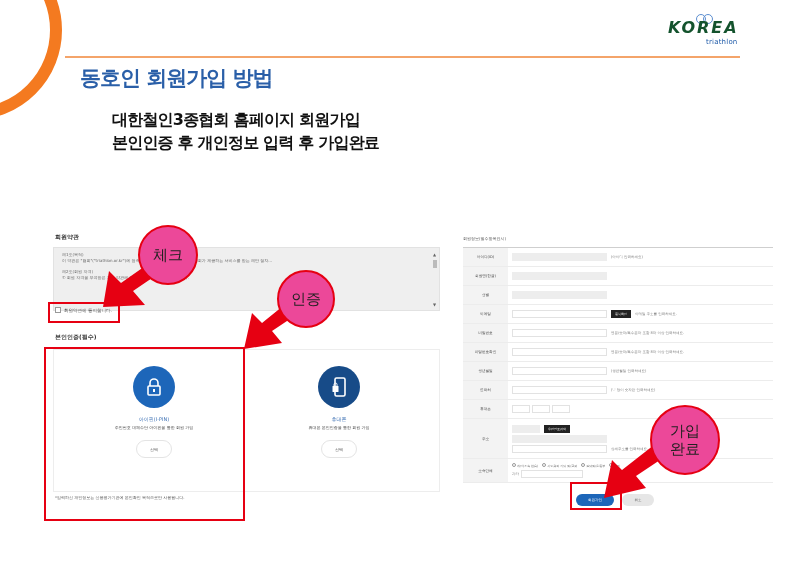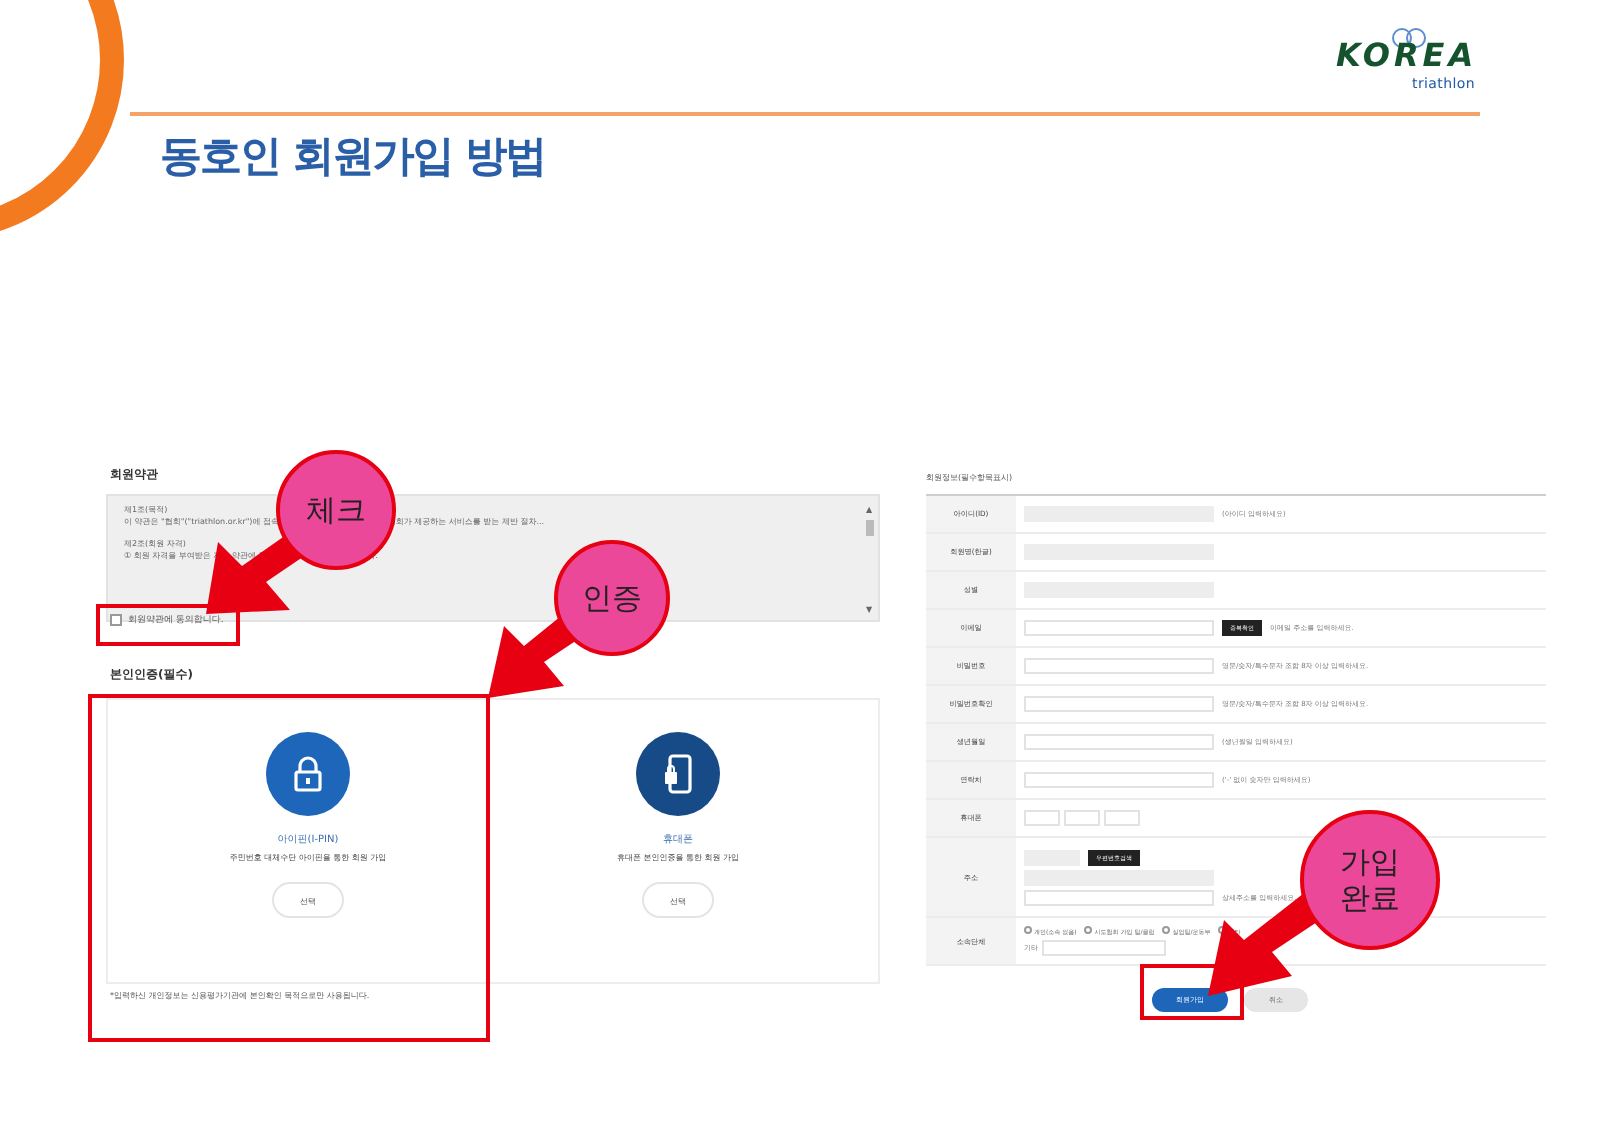--- a/index.html
+++ b/index.html
@@ -158,20 +158,22 @@
 
 <div class="logo">
   <span class="rings"></span>
   <span class="rings2"></span>
   <span class="logo-main">KOREA</span>
   <span class="logo-sub">triathlon</span>
 </div>
 
 <div class="page-title">동호인 회원가입 방법</div>
 <div class="subtitle">
+  <div>대한철인3종협회 홈페이지 회원가입</div>
+  <div>본인인증 후 개인정보 입력 후 가입완료</div>
 </div>
 
 <div class="left-panel">
   <div class="terms-heading">회원약관</div>
   <div class="terms-box">
     <p>제1조(목적)</p>
     <p>이 약관은 "협회"("triathlon.or.kr")에 접속하여 본 약관에 동의한 회원이 협회가 제공하는 서비스를 받는 제반 절차...</p>
     <p class="sec">제2조(회원 자격)</p>
     <p>① 회원 자격을 부여받은 자는 약관에 동의하고 정회원으로 등록합니다.</p>
     <div class="terms-scrollbar">

